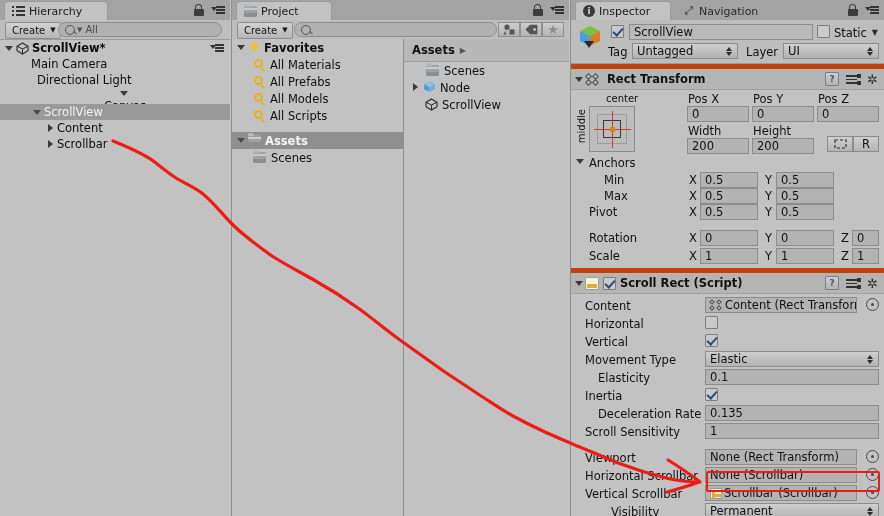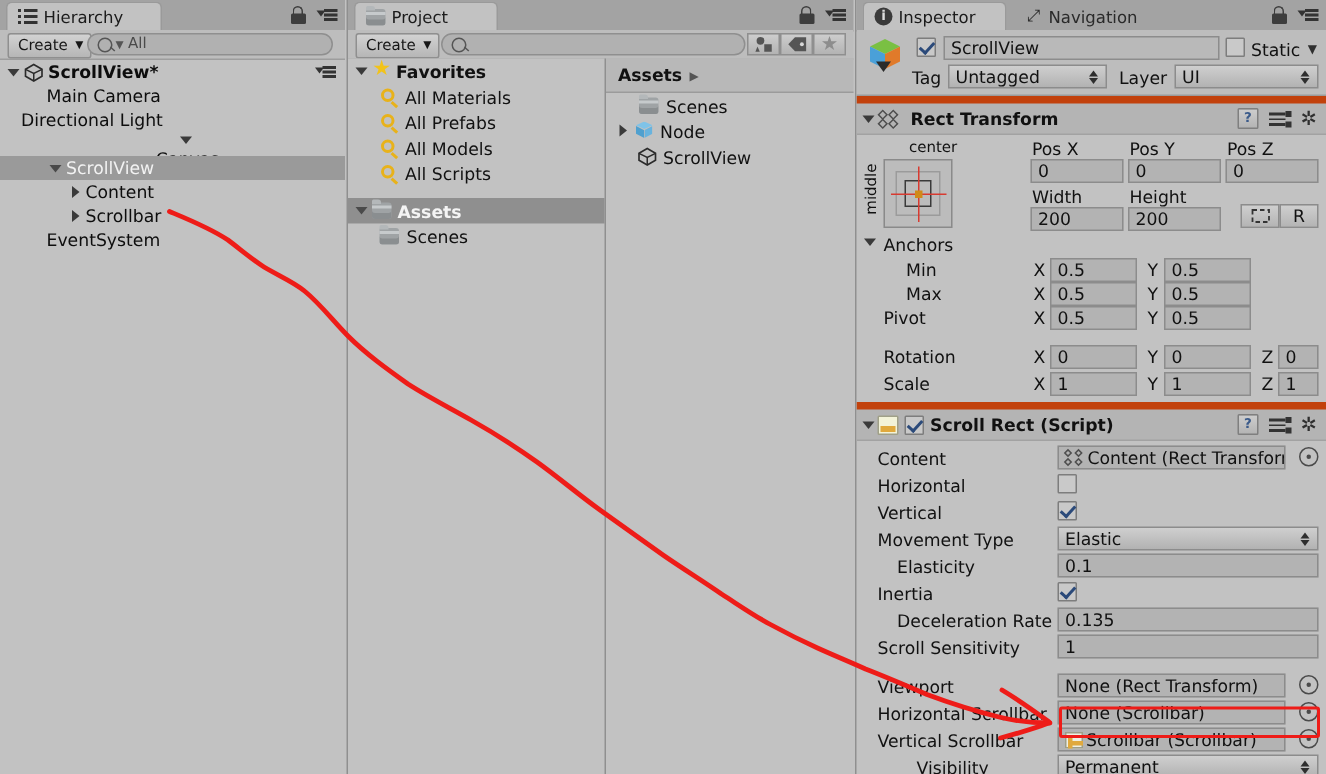--- a/index.html
+++ b/index.html
@@ -255,41 +255,38 @@
       <span class="ico menuico" style="position:absolute;right:6px;top:2px;">
         <span class="tri"></span>
           <b class="m0"></b>
           <b class="m1"></b>
           <b class="m2"></b>
       </span>
     </div>
     <div class="hrow" style="padding-left:31px;">
       <span>Main Camera</span>
     </div>
-    <div class="hrow" style="padding-left:14px;">
+    <div class="hrow" style="padding-left:37px;">
       <span>Directional Light</span>
     </div>
     <div class="hrow" style="padding-left:19px;flex-direction:column;">
       <span class="foldarrow down"></span>
       <span style="margin-left:1px;">Canvas</span>
     </div>
     <div class="hrow sel" style="padding-left:32px;">
       <span class="foldarrow down sel-a"></span>
       <span style="margin-left:1px;">ScrollView</span>
     </div>
     <div class="hrow" style="padding-left:45px;">
       <span class="foldarrow right"></span>
       <span style="margin-left:1px;">Content</span>
     </div>
     <div class="hrow" style="padding-left:45px;">
       <span class="foldarrow right"></span>
       <span style="margin-left:1px;">Scrollbar</span>
-    </div>
-    <div class="hrow" style="padding-left:31px;">
-      <span>EventSystem</span>
     </div>
   </div>
 </div>
 
 <div class="panel" id="project">
   <div class="tabbar">
     <div class="tab" style="left:4px;width:96px;">
       <span class="ico folder" style="margin-top:1px;"></span>
       <span>Project</span>
     </div>

